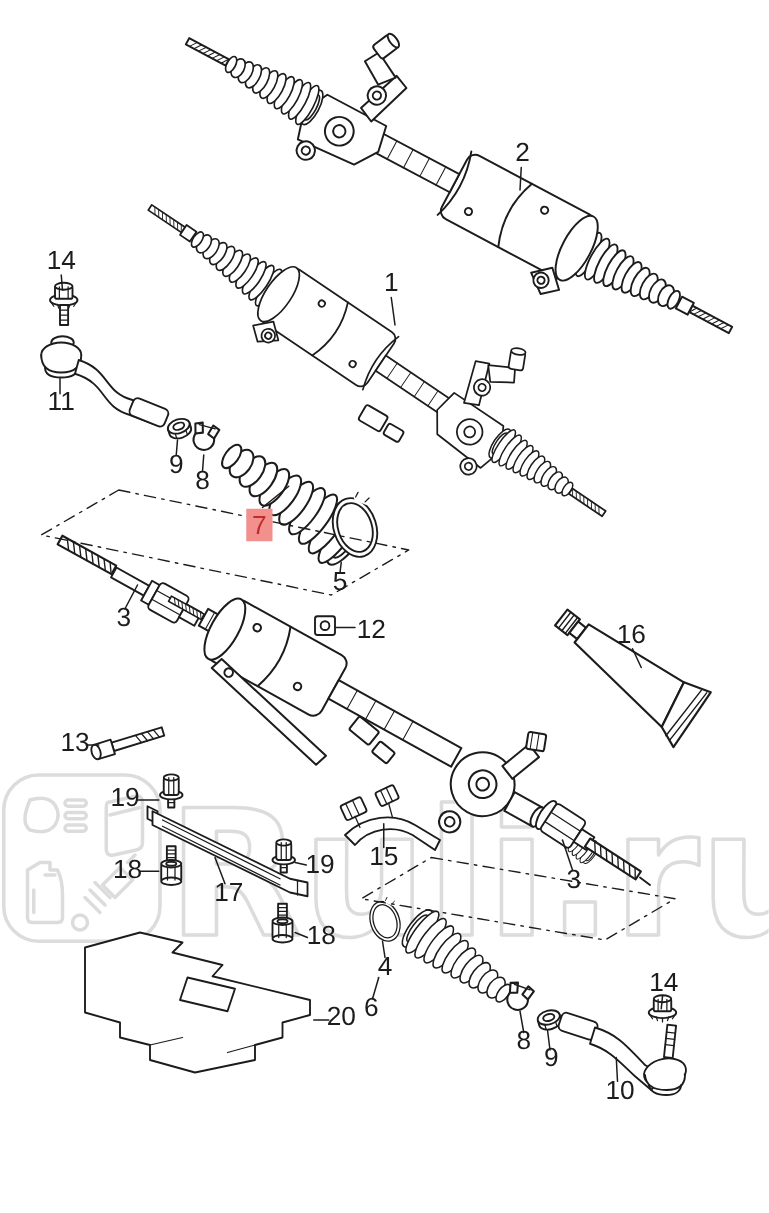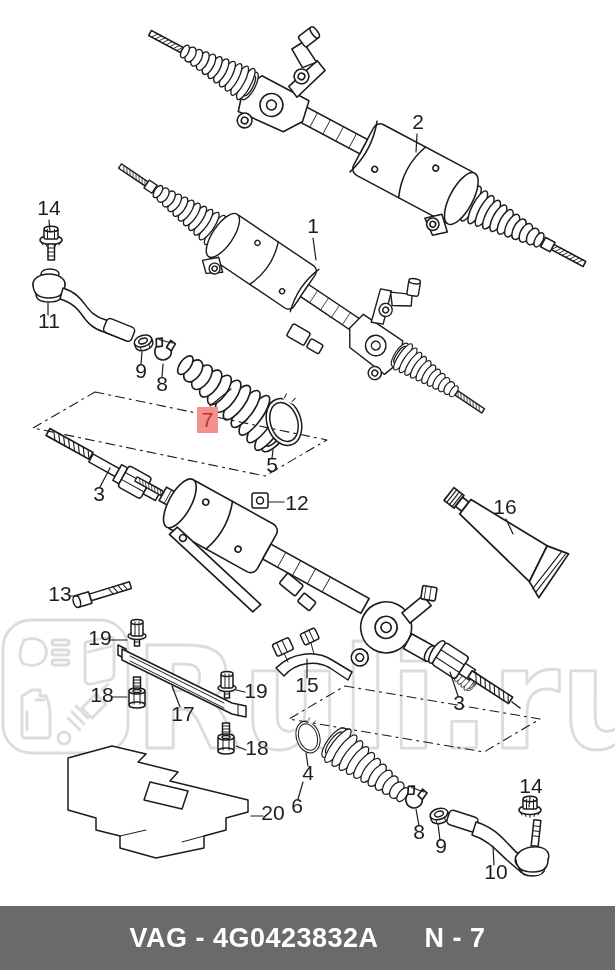--- a/index.html
+++ b/index.html
@@ -368,17 +368,13 @@
     <text class="co" x="308" y="780">4</text>
     <text class="co" x="297" y="813">6</text>
     <text class="co" x="273" y="820">20</text>
     <text class="co" x="419" y="839">8</text>
     <text class="co" x="441" y="853">9</text>
     <text class="co" x="496" y="879">10</text>
     <text class="co" x="531" y="793">14</text>
   </g>
 </svg>
 
-  <div class="footer">
-    <span>VAG - 4G0423832A</span>
-    <span>N - 7</span>
-  </div>
 </div>
 
 </body></html>

